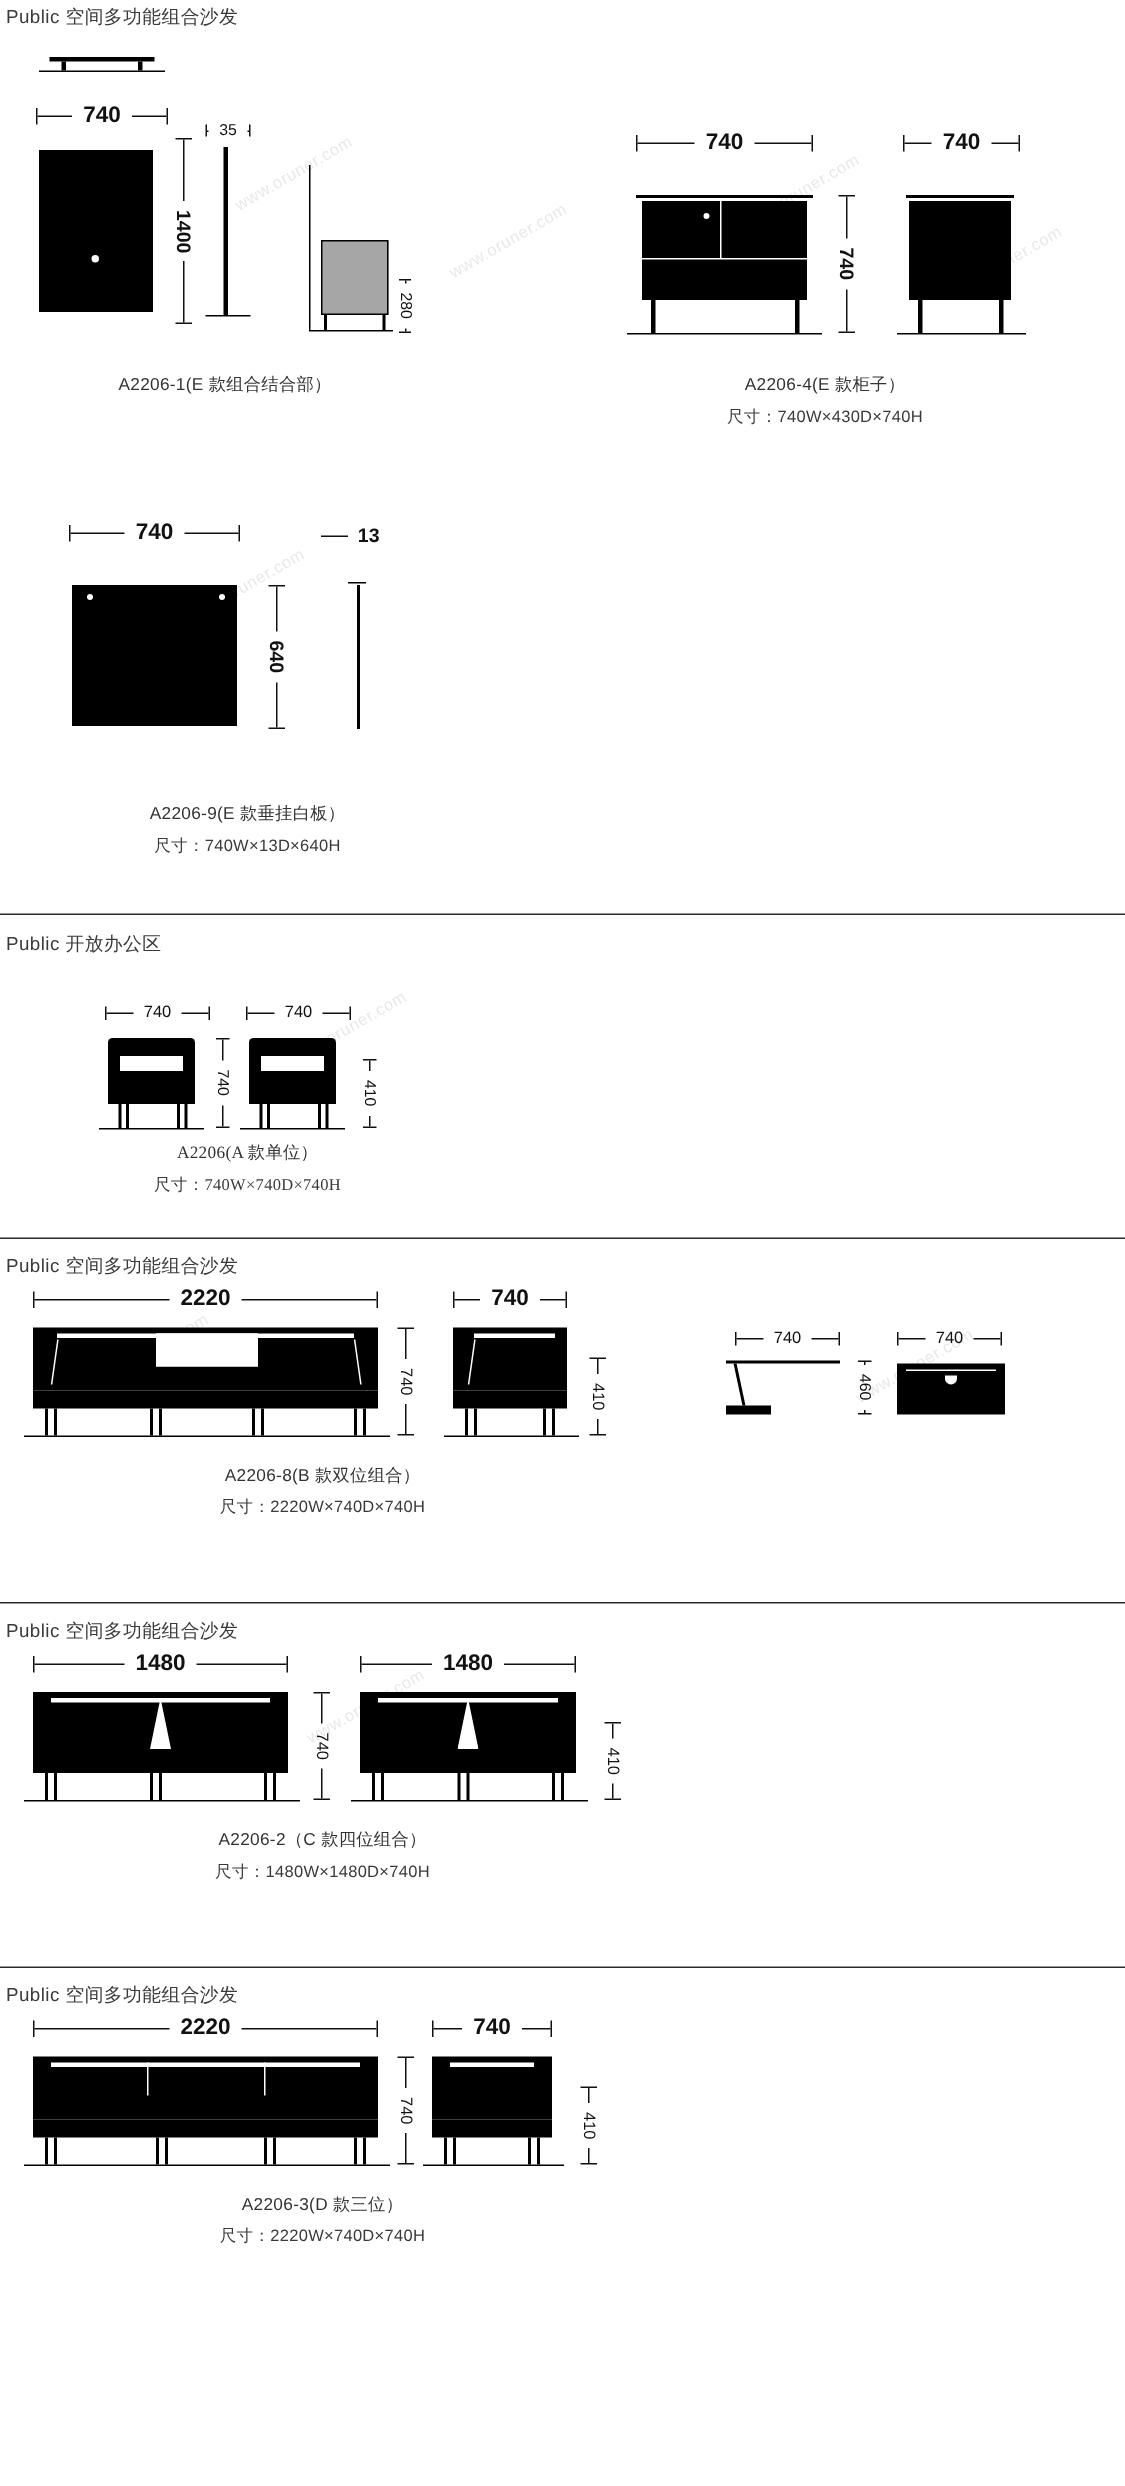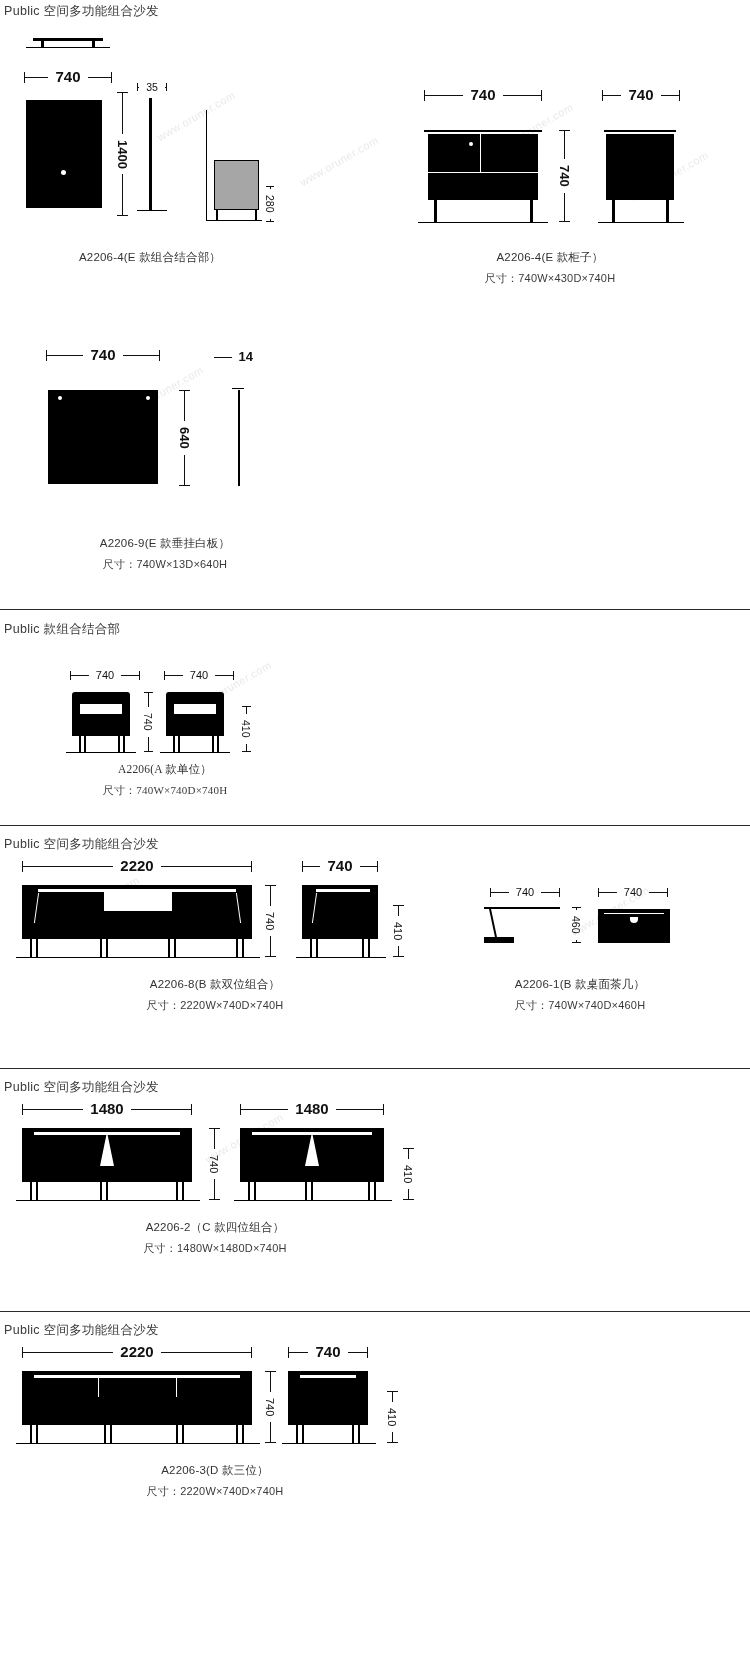--- a/index.html
+++ b/index.html
@@ -165,21 +165,21 @@
 
   <div class="dim-v small" style="left:262px;top:186px;height:36px;">
     <span class="tickT" style="width:8px;"></span>
     <span class="bar"></span>
     <span class="label">280</span>
     <span class="bar"></span>
     <span class="tickB" style="width:8px;"></span>
   </div>
 
   <div class="caption" style="position:absolute;left:0;top:247px;width:300px;">
-    <div>A2206-4(E 款组合结合部）</div>
+    <div>A2206-1(E 款组合结合部）</div>
   </div>
 
   <div class="dim-h" style="left:424px;top:88px;width:118px;">
     <span class="tickL"></span>
     <span class="bar"></span>
     <span class="label">740</span>
     <span class="bar"></span>
     <span class="tickR"></span>
   </div>
   <div class="dim-h" style="left:602px;top:88px;width:78px;">
@@ -220,21 +220,21 @@
 
   <div class="dim-h" style="left:46px;top:348px;width:114px;">
     <span class="tickL"></span>
     <span class="bar"></span>
     <span class="label">740</span>
     <span class="bar"></span>
     <span class="tickR"></span>
   </div>
   <div class="dim-h mid" style="left:214px;top:350px;width:46px;">
     <span class="bar"></span>
-    <span class="label" style="font-size:13px;font-weight:700;">14</span>
+    <span class="label" style="font-size:13px;font-weight:700;">13</span>
   </div>
 
   <div class="blk" style="left:48px;top:390px;width:110px;height:94px;"></div>
   <div class="wht" style="left:58px;top:396px;width:4px;height:4px;border-radius:50%;"></div>
   <div class="wht" style="left:146px;top:396px;width:4px;height:4px;border-radius:50%;"></div>
 
   <div class="dim-v" style="left:176px;top:390px;height:96px;">
     <span class="tickT"></span>
     <span class="bar"></span>
     <span class="label">640</span>
@@ -247,21 +247,21 @@
 
   <div class="caption" style="position:absolute;left:0;top:533px;width:330px;">
     <div>A2206-9(E 款垂挂白板）</div>
     <div class="sub">尺寸：740W×13D×640H</div>
   </div>
 
   <div class="rule" style="position:absolute;left:0;top:609px;"></div>
 </div>
 
 <div class="section" style="height:215px;">
-  <div class="section-head" style="position:absolute;left:0;top:8px;">Public 款组合结合部</div>
+  <div class="section-head" style="position:absolute;left:0;top:8px;">Public 开放办公区</div>
   <div class="wm" style="left:188px;top:68px;">www.oruner.com</div>
 
   <div class="dim-h mid" style="left:70px;top:56px;width:70px;">
     <span class="tickL" style="height:9px;"></span>
     <span class="bar"></span>
     <span class="label">740</span>
     <span class="bar"></span>
     <span class="tickR" style="height:9px;"></span>
   </div>
   <div class="dim-h mid" style="left:164px;top:56px;width:70px;">
@@ -405,24 +405,20 @@
     <span class="bar"></span>
     <span class="label">460</span>
     <span class="bar"></span>
     <span class="tickB" style="width:9px;"></span>
   </div>
 
   <div class="blk" style="left:598px;top:82px;width:72px;height:34px;"></div>
   <div class="wht" style="left:604px;top:86px;width:60px;height:1px;"></div>
   <div class="wht" style="left:630px;top:90px;width:8px;height:6px;border-radius:0 0 4px 4px;"></div>
 
-  <div class="caption" style="position:absolute;left:430px;top:147px;width:300px;">
-    <div>A2206-1(B 款桌面茶几）</div>
-    <div class="sub">尺寸：740W×740D×460H</div>
-  </div>
 
   <div class="rule" style="position:absolute;left:0;top:241px;"></div>
 </div>
 
 <div class="section" style="height:243px;">
   <div class="section-head" style="position:absolute;left:0;top:8px;">Public 空间多功能组合沙发</div>
   <div class="wm" style="left:200px;top:62px;">www.oruner.com</div>
 
   <div class="dim-h" style="left:22px;top:32px;width:170px;">
     <span class="tickL"></span>

